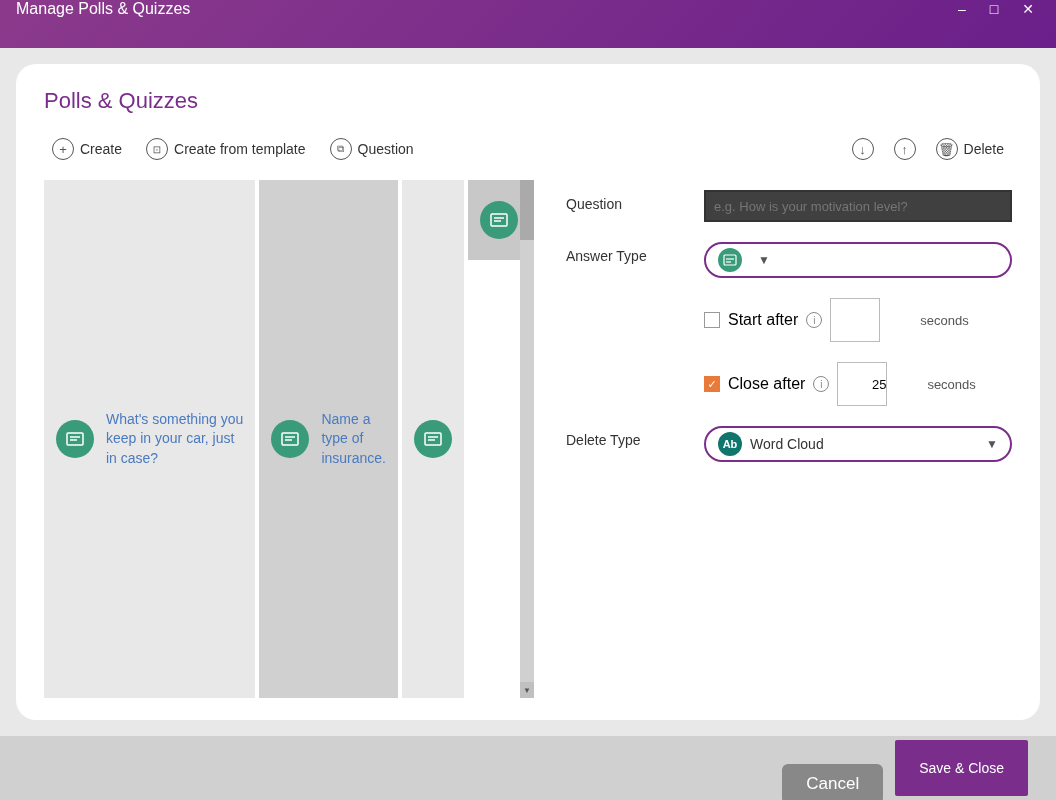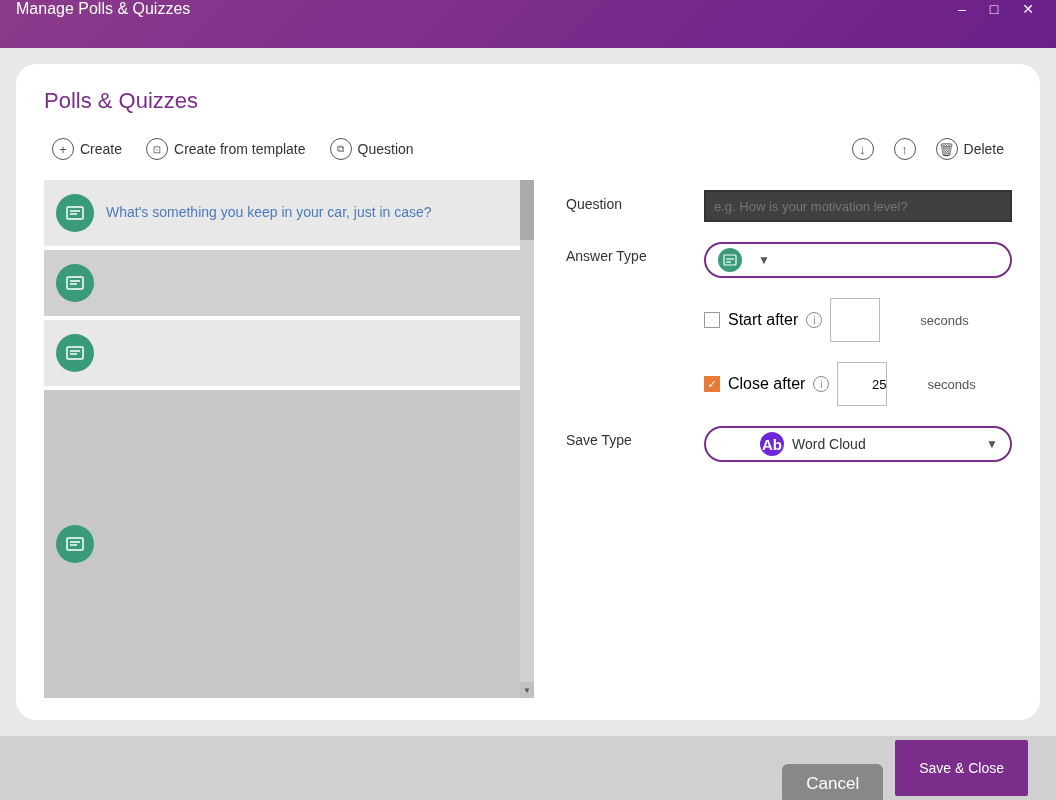--- a/index.html
+++ b/index.html
@@ -89,21 +89,21 @@
       width: 490px;
       display: flex;
       flex-direction: column;
       position: relative;
     }
 
     .question-list {
       flex: 1;
       overflow: hidden;
       display: flex;
-      flex-direction: column;
+      flex-direction: row;
       gap: 4px;
       padding-right: 4px;
     }
 
     .question-item {
       display: flex;
       align-items: center;
       gap: 12px;
       padding: 14px 12px;
       background: #e8e8e8;
@@ -215,25 +215,24 @@
       display: flex;
       align-items: center;
       justify-content: center;
       margin-right: 8px;
       flex-shrink: 0;
     }
     .select-text { font-size: 14px; color: #333; flex: 1; }
     .select-arrow { font-size: 12px; color: #555; margin-left: 8px; }
 
     .select-wordcloud .select-icon {
-      background: #6d28d9;
-      font-size: 15px;
+      background: #0f766e;
+      font-size: 11px;
       font-weight: bold;
       color: white;
-      margin-left: 42px;
     }
 
     .checkbox-row {
       display: flex;
       align-items: center;
       gap: 8px;
     }
 
     .cb {
       width: 16px;
@@ -362,20 +361,21 @@
         </div>
 
         <div class="question-item active">
           <div class="q-icon">
             <svg width="20" height="20" viewBox="0 0 20 20" fill="none">
               <rect x="2" y="4" width="16" height="12" rx="1" stroke="white" stroke-width="1.5"></rect>
               <line x1="5" y1="8" x2="15" y2="8" stroke="white" stroke-width="1.5"></line>
               <line x1="5" y1="11" x2="12" y2="11" stroke="white" stroke-width="1.5"></line>
             </svg>
           </div>
+          <span class="q-text">Name a type of insurance.</span>
         </div>
 
         <div class="question-item">
           <div class="q-icon">
             <svg width="20" height="20" viewBox="0 0 20 20" fill="none">
               <rect x="2" y="4" width="16" height="12" rx="1" stroke="white" stroke-width="1.5"></rect>
               <line x1="5" y1="8" x2="15" y2="8" stroke="white" stroke-width="1.5"></line>
               <line x1="5" y1="11" x2="12" y2="11" stroke="white" stroke-width="1.5"></line>
             </svg>
           </div>
@@ -446,21 +446,21 @@
             <div class="cb checked"></div>
             <span>Close after</span>
             <div class="info-icon">i</div>
             <input type="text" class="seconds-input" value="25" style="">
             <span class="seconds-label">seconds</span>
           </div>
         </div>
       </div>
 
       <div class="form-row">
-        <span class="form-label">Save Type</span>
+        <span class="form-label">Delete Type</span>
         <div class="form-field">
           <div class="select-highlighted select-wordcloud">
             <div class="select-icon">Ab</div>
             <span class="select-text">Word Cloud</span>
             <span class="select-arrow">▼</span>
           </div>
         </div>
       </div>
 
     </div>

